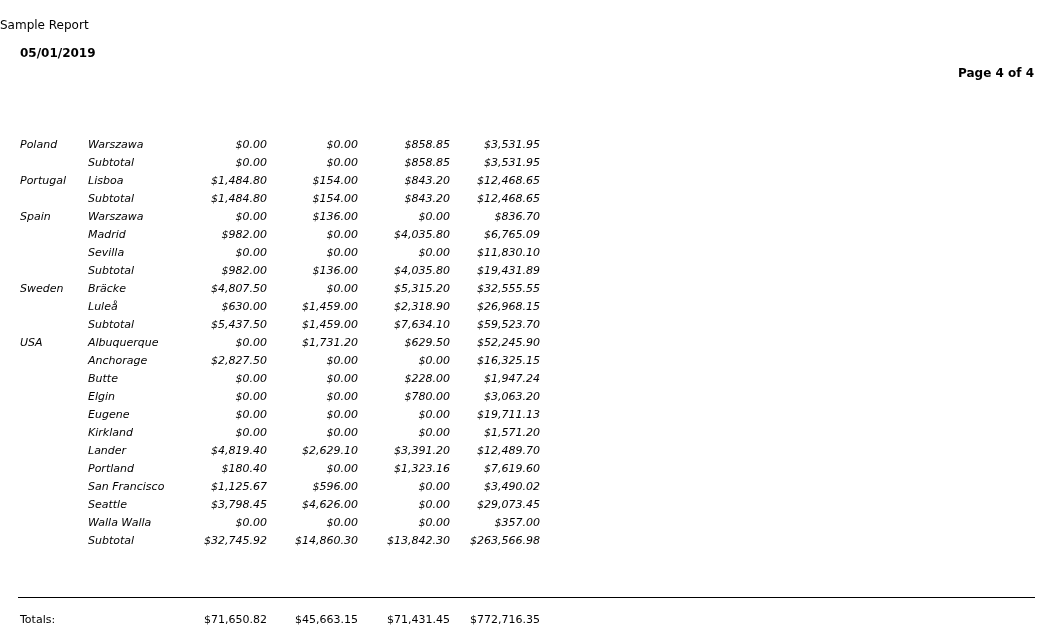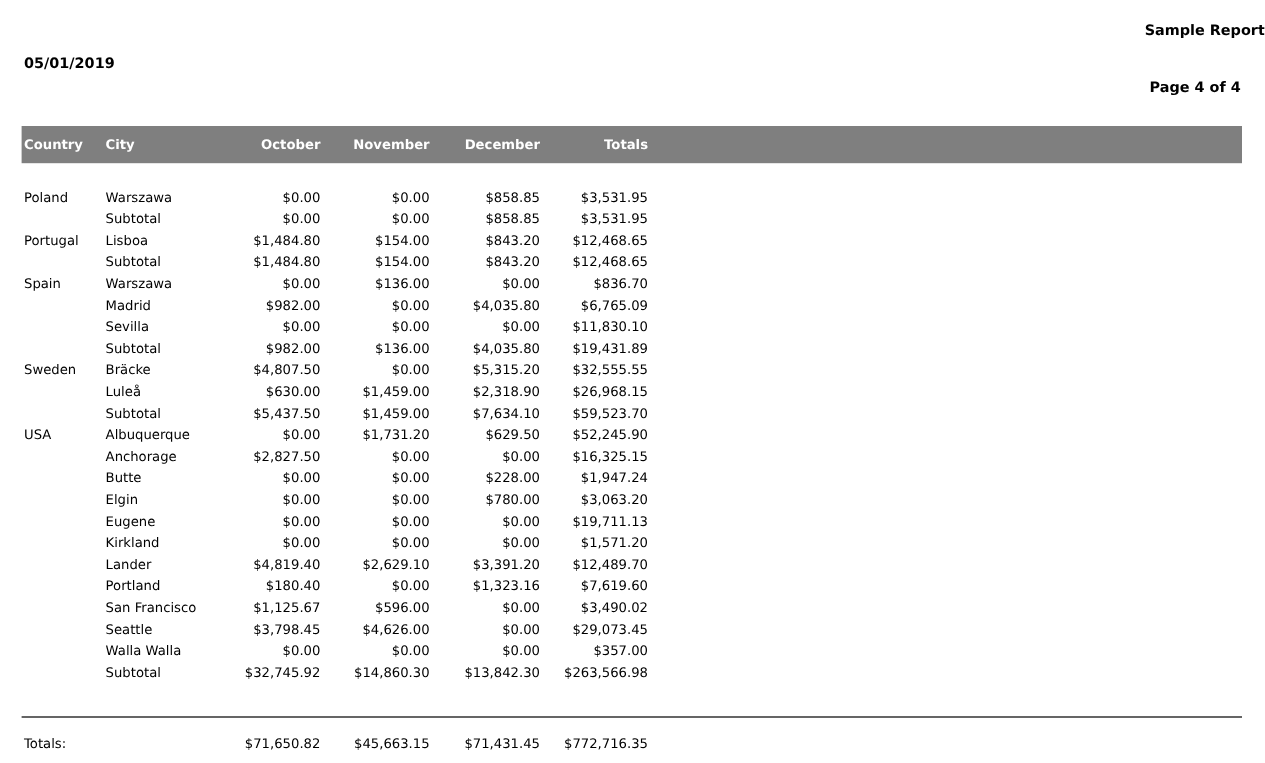--- a/index.html
+++ b/index.html
@@ -11,23 +11,23 @@
     background: #ffffff;
     font-family: "DejaVu Sans", "Liberation Sans", sans-serif;
     color: #000000;
     overflow: hidden;
   }
   .report-title {
     position: absolute;
     top: 18px;
     left: 0;
     width: 100%;
-    text-align: right;
+    text-align: left;
     font-size: 12px;
-    font-weight: bold;
+    font-weight: normal;
   }
   .meta-row {
     position: absolute;
     top: 46px;
     left: 20px;
     right: 20px;
     height: 16px;
     font-size: 12px;
     font-weight: bold;
     text-align: center;
@@ -55,22 +55,23 @@
     font-weight: bold;
     display: flex;
     align-items: center;
   }
   .table-header .grid-row { width: 1017px; }
   .table-header .cell { line-height: 31px; font-size: 11px; }
 
   .table-body {
     position: absolute;
     left: 18px;
-    top: 156px;
+    top: 136px;
     width: 1017px;
+    font-style: italic;
   }
   .table-body .grid-row { height: 18px; }
 
   .grand-totals {
     position: absolute;
     left: 18px;
     top: 597px;
     width: 1017px;
     border-top: 1px solid #000000;
     padding-top: 13px;
@@ -81,31 +82,20 @@
 <body>
 
 <div class="page">
   <div class="report-title">Sample Report</div>
 
   <div class="meta-row">
     <span class="report-date">05/01/2019</span>
     <span class="page-indicator">Page 4 of 4</span>
   </div>
 
-  <div class="table-header" id="table-header" style="background: rgb(127, 127, 127); color: rgb(255, 255, 255);">
-      <div class="grid-row">
-        <div class="cell left pad-first">Country</div>
-        <div class="cell left">City</div>
-        <div class="cell right">October</div>
-        <div class="cell right">November</div>
-        <div class="cell right">December</div>
-        <div class="cell right">Totals</div>
-        <div class="cell"></div>
-      </div>
-    </div>
 
   <div class="table-body" id="table-body">
       <div class="grid-row">
         <div class="cell left pad-first">Poland</div>
         <div class="cell left">Warszawa</div>
         <div class="cell right">$0.00</div>
         <div class="cell right">$0.00</div>
         <div class="cell right">$858.85</div>
         <div class="cell right">$3,531.95</div>
         <div class="cell"></div>

